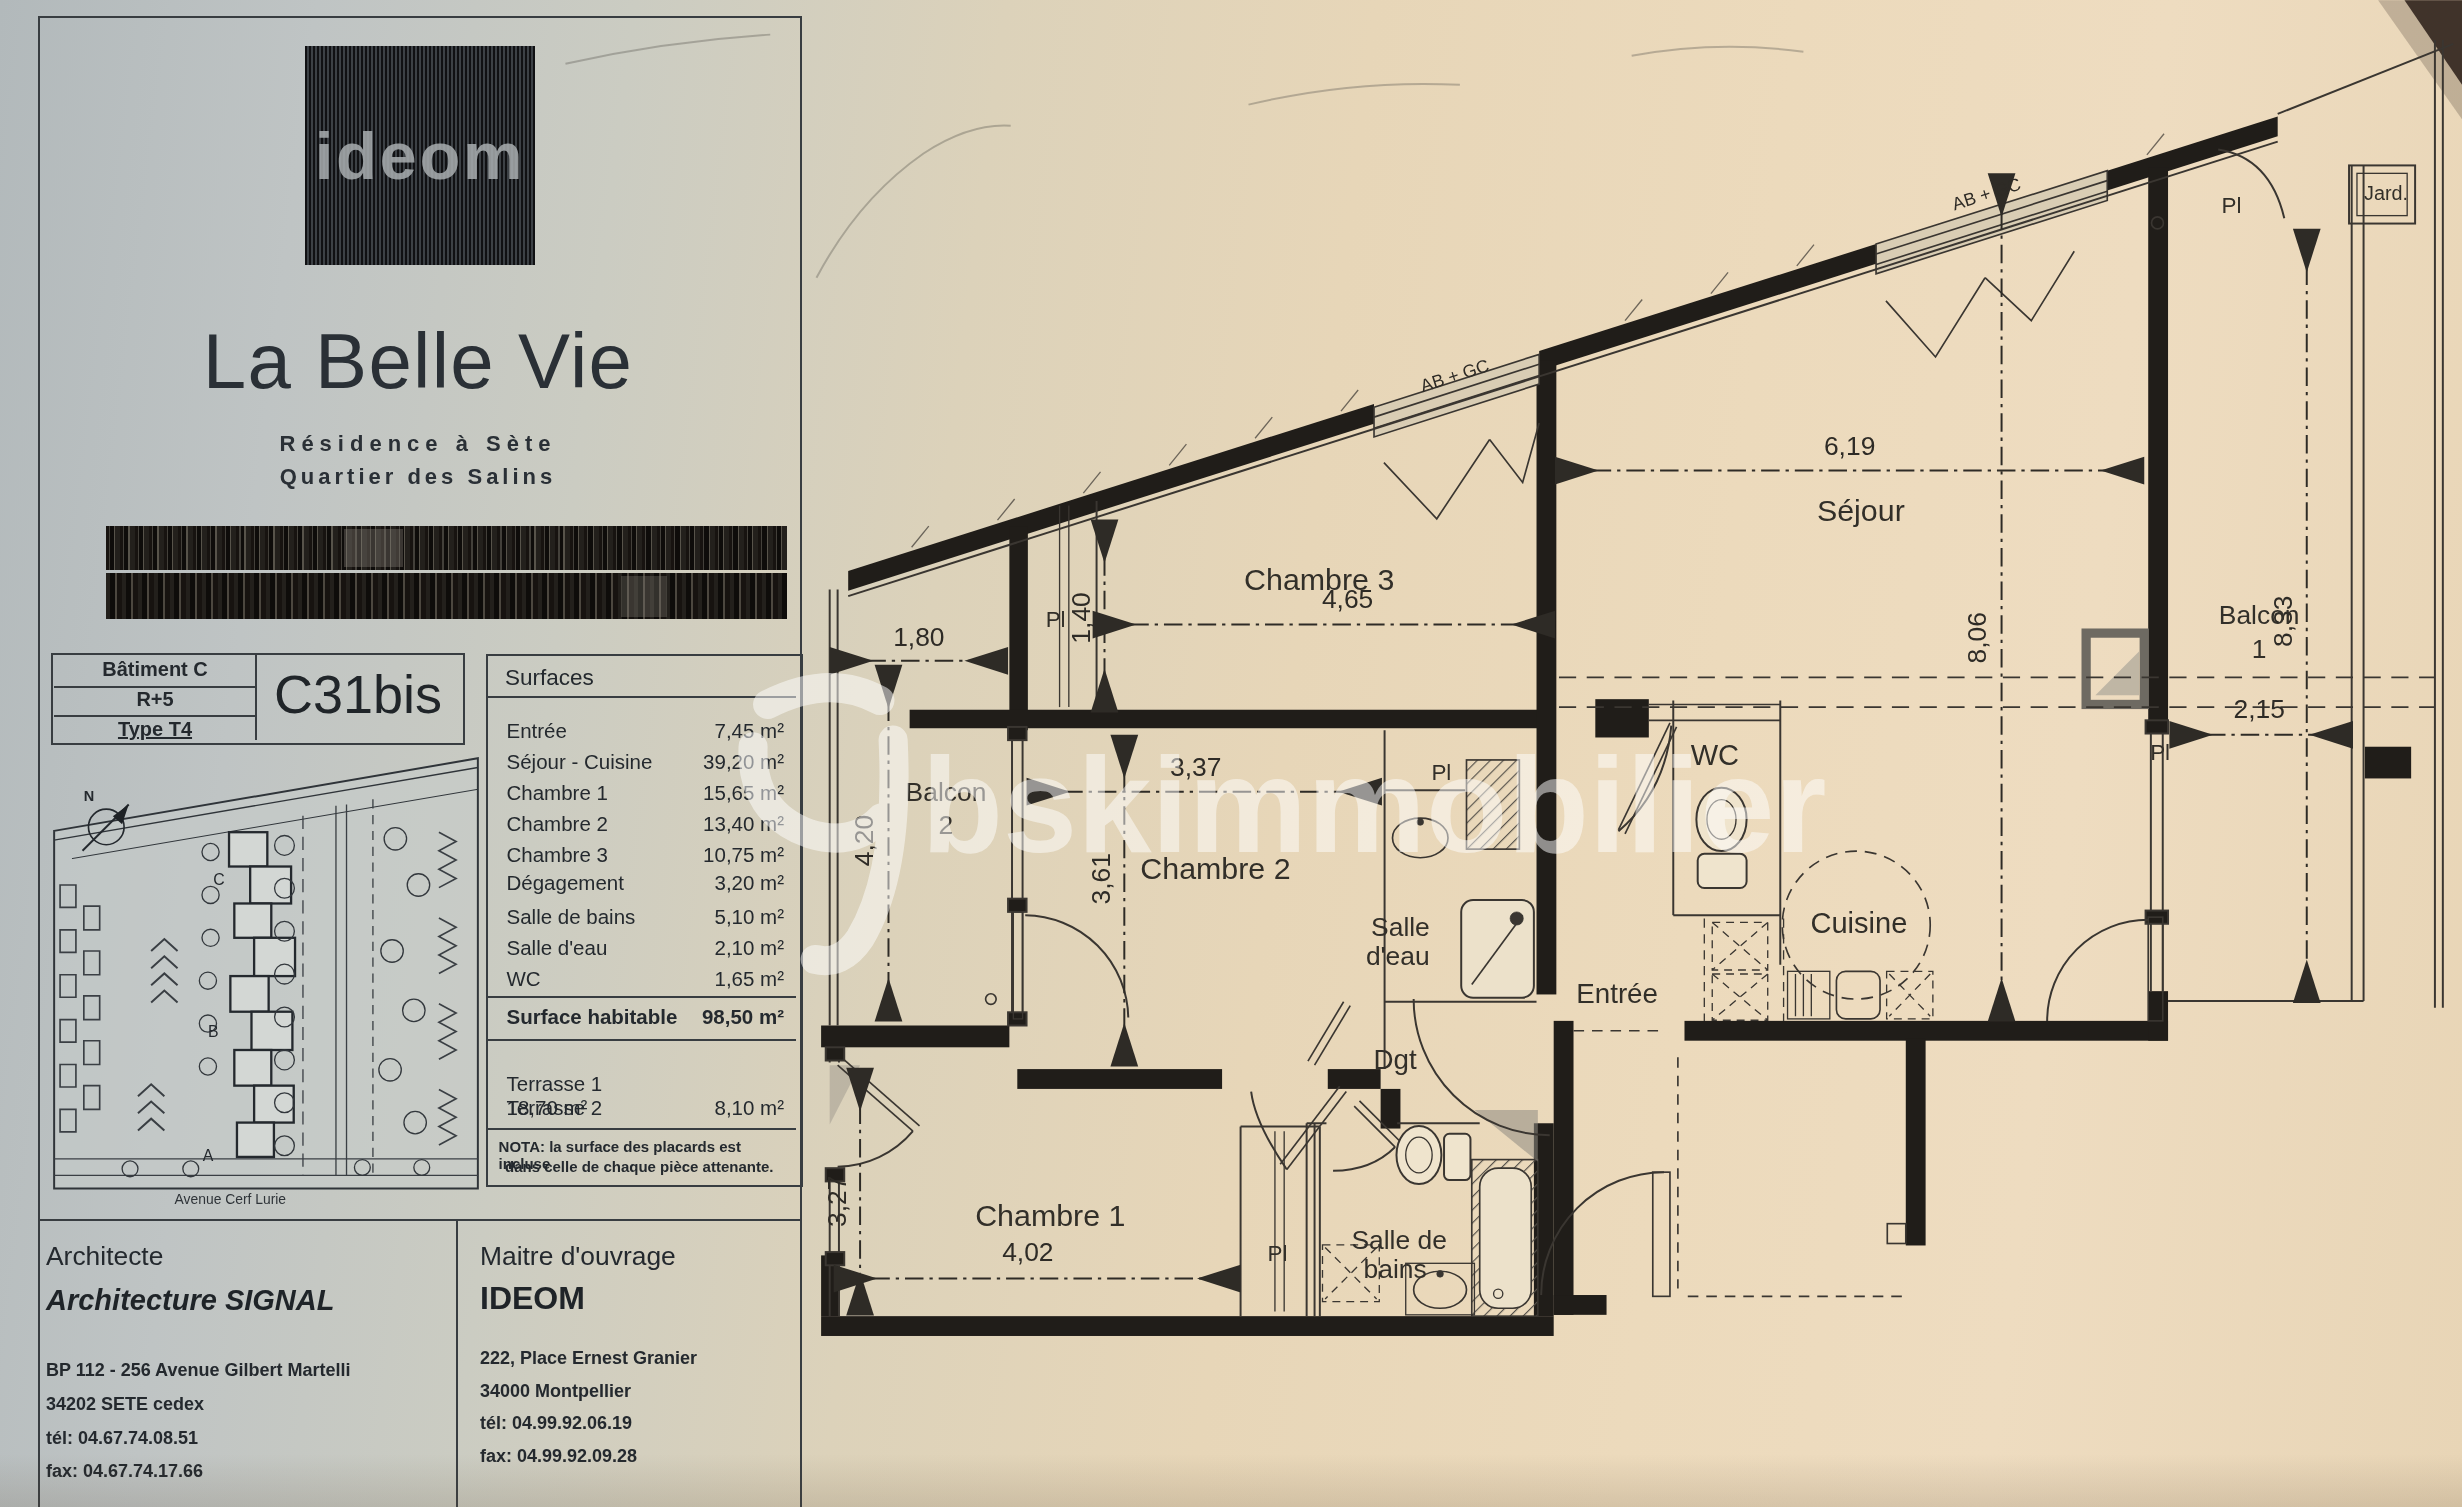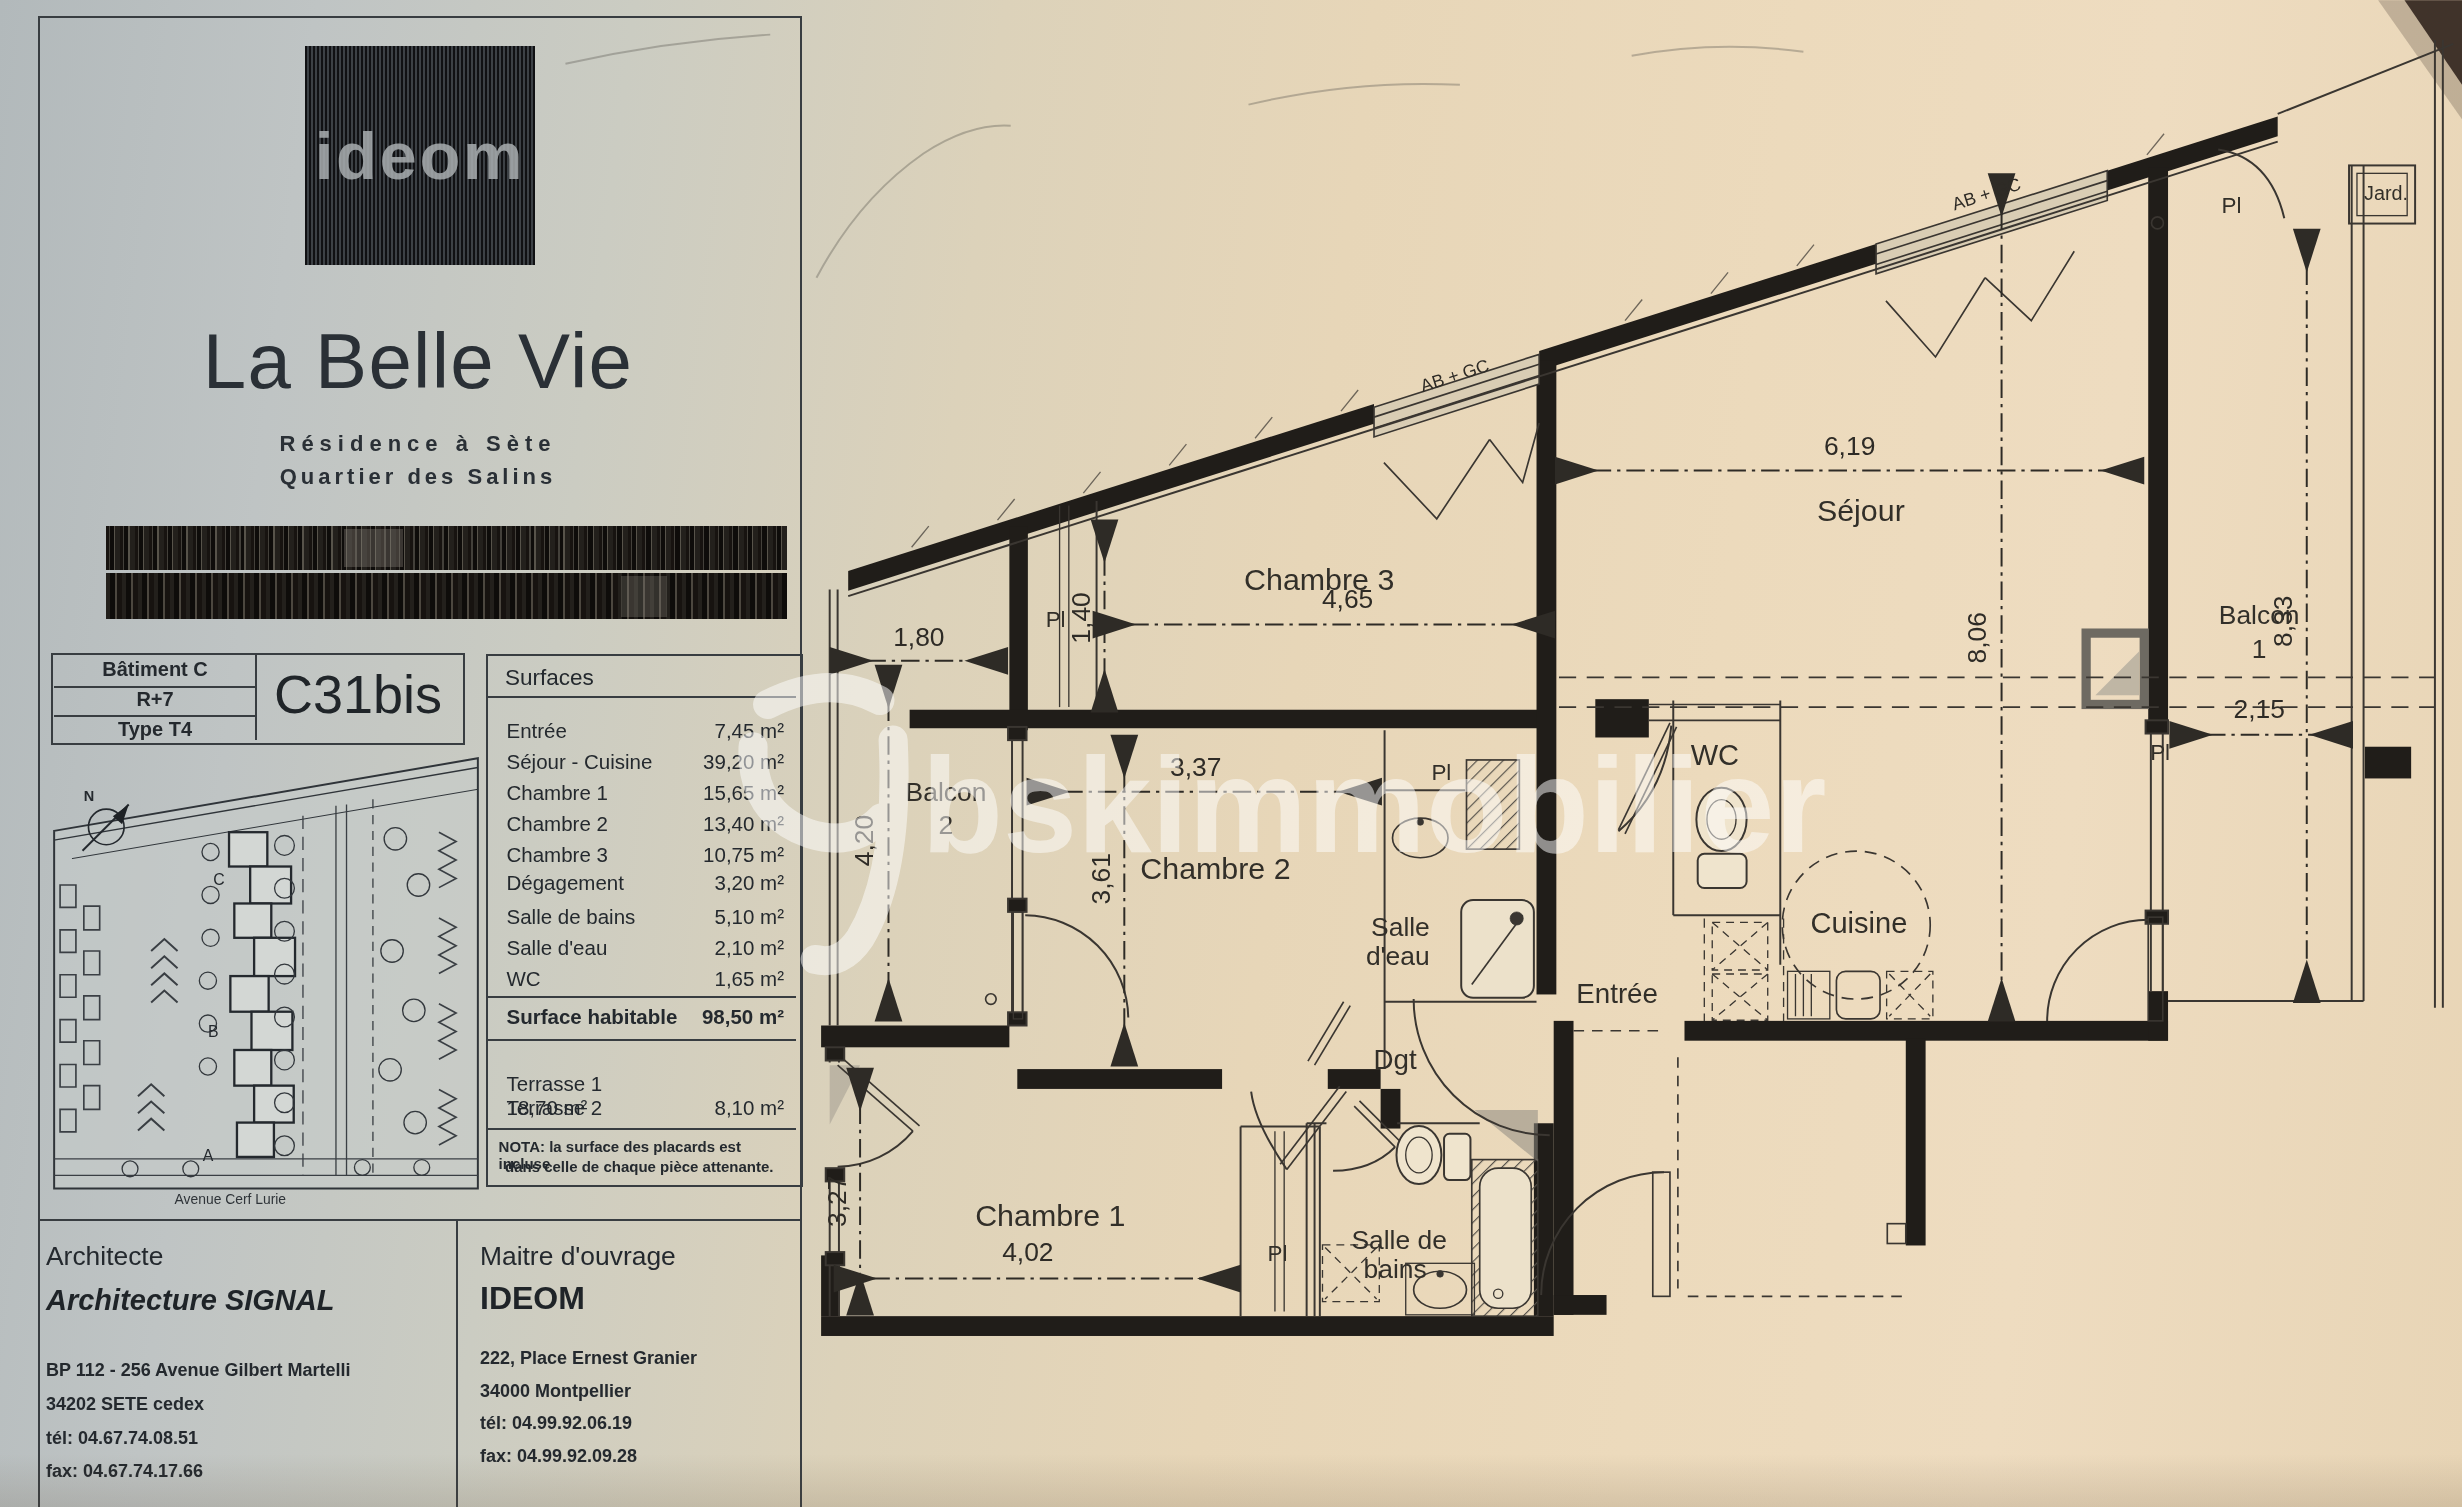--- a/index.html
+++ b/index.html
@@ -43,23 +43,23 @@
               background:repeating-linear-gradient(90deg,#171310 0 2.6px,#43403a 2.6px 4px,#0e0c0a 4px 8px,#57534a 8px 9.2px,#23201c 9.2px 14.5px);"></div>
   <div class="abs" style="left:106px;top:573px;width:681px;height:46px;
               background:repeating-linear-gradient(90deg,#23201c 0 4px,#0e0c0a 4px 8.6px,#4c473f 8.6px 10.6px,#171310 10.6px 16px);"></div>
   <div class="abs" style="left:344px;top:529px;width:59px;height:38px;background:#8b877d;opacity:.35;"></div>
   <div class="abs" style="left:621px;top:576px;width:46px;height:41px;background:#8b877d;opacity:.3;"></div>
 
   <div class="abs panel-border" style="left:51px;top:653px;width:410px;height:88px;"></div>
   <div class="abs line-v" style="left:255px;top:655px;height:85px;"></div>
   <div class="abs center" style="left:54px;top:658px;width:202px;font-size:20px;font-weight:bold;color:#24292e;">Bâtiment C</div>
   <div class="abs line-h" style="left:54px;top:686px;width:202px;"></div>
-  <div class="abs center" style="left:54px;top:688px;width:202px;font-size:20px;font-weight:bold;color:#24292e;">R+7</div>
+  <div class="abs center" style="left:54px;top:688px;width:202px;font-size:20px;font-weight:bold;color:#24292e;">R+5</div>
   <div class="abs line-h" style="left:54px;top:715px;width:202px;"></div>
-  <div class="abs center" style="left:54px;top:718px;width:202px;font-size:20px;font-weight:bold;color:#24292e;">Type T4</div>
+  <div class="abs center" style="left:54px;top:718px;width:202px;font-size:20px;font-weight:bold;color:#24292e;text-decoration:underline;">Type T4</div>
   <div class="abs center" style="left:258px;top:663px;width:200px;font-size:54px;font-weight:400;color:#202529;">C31bis</div>
 
   <div class="abs panel-border" style="left:486px;top:654px;width:313px;height:529px;">
     <div class="abs" style="left:17px;top:9.2px;font-size:22.5px;color:#24292e;">Surfaces</div>
     <div class="abs" style="left:0;top:40px;width:308px;border-top:2.6px solid #383d41;"></div>
 
     <div class="srow" style="top:63px;">
         <span>Entrée</span>
         <span class="v">7,45 m²</span>
       </div>

